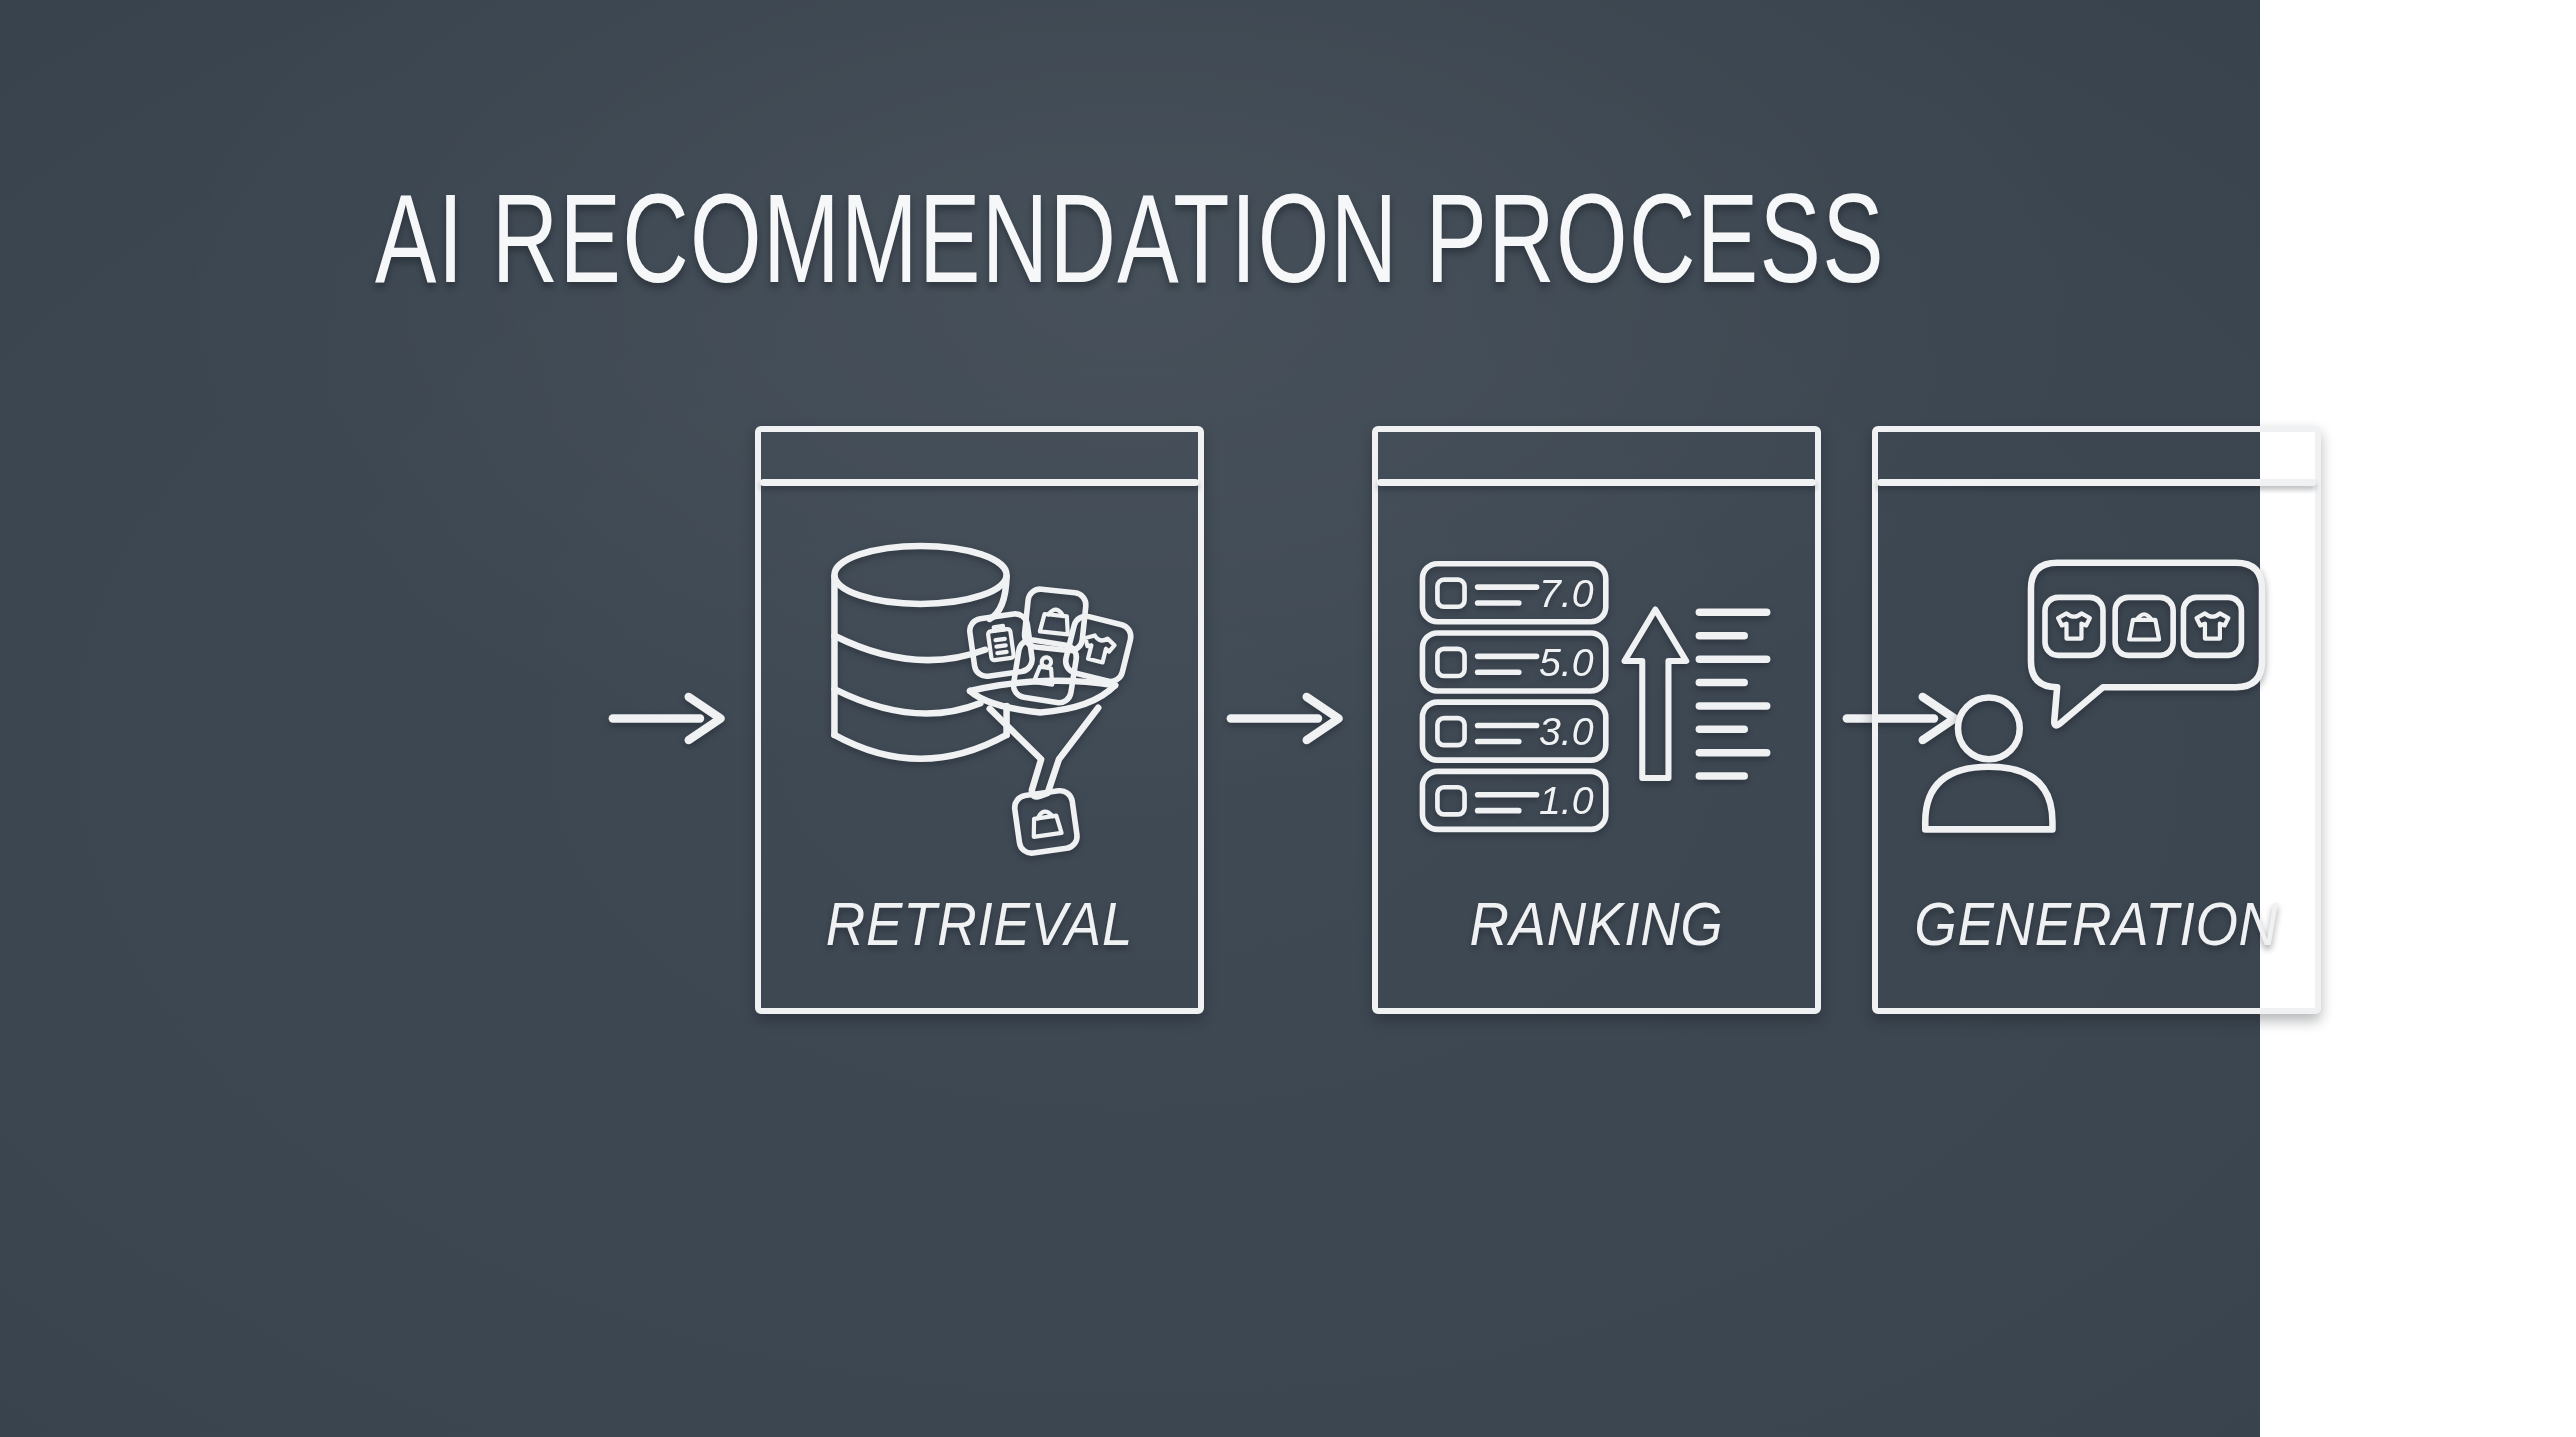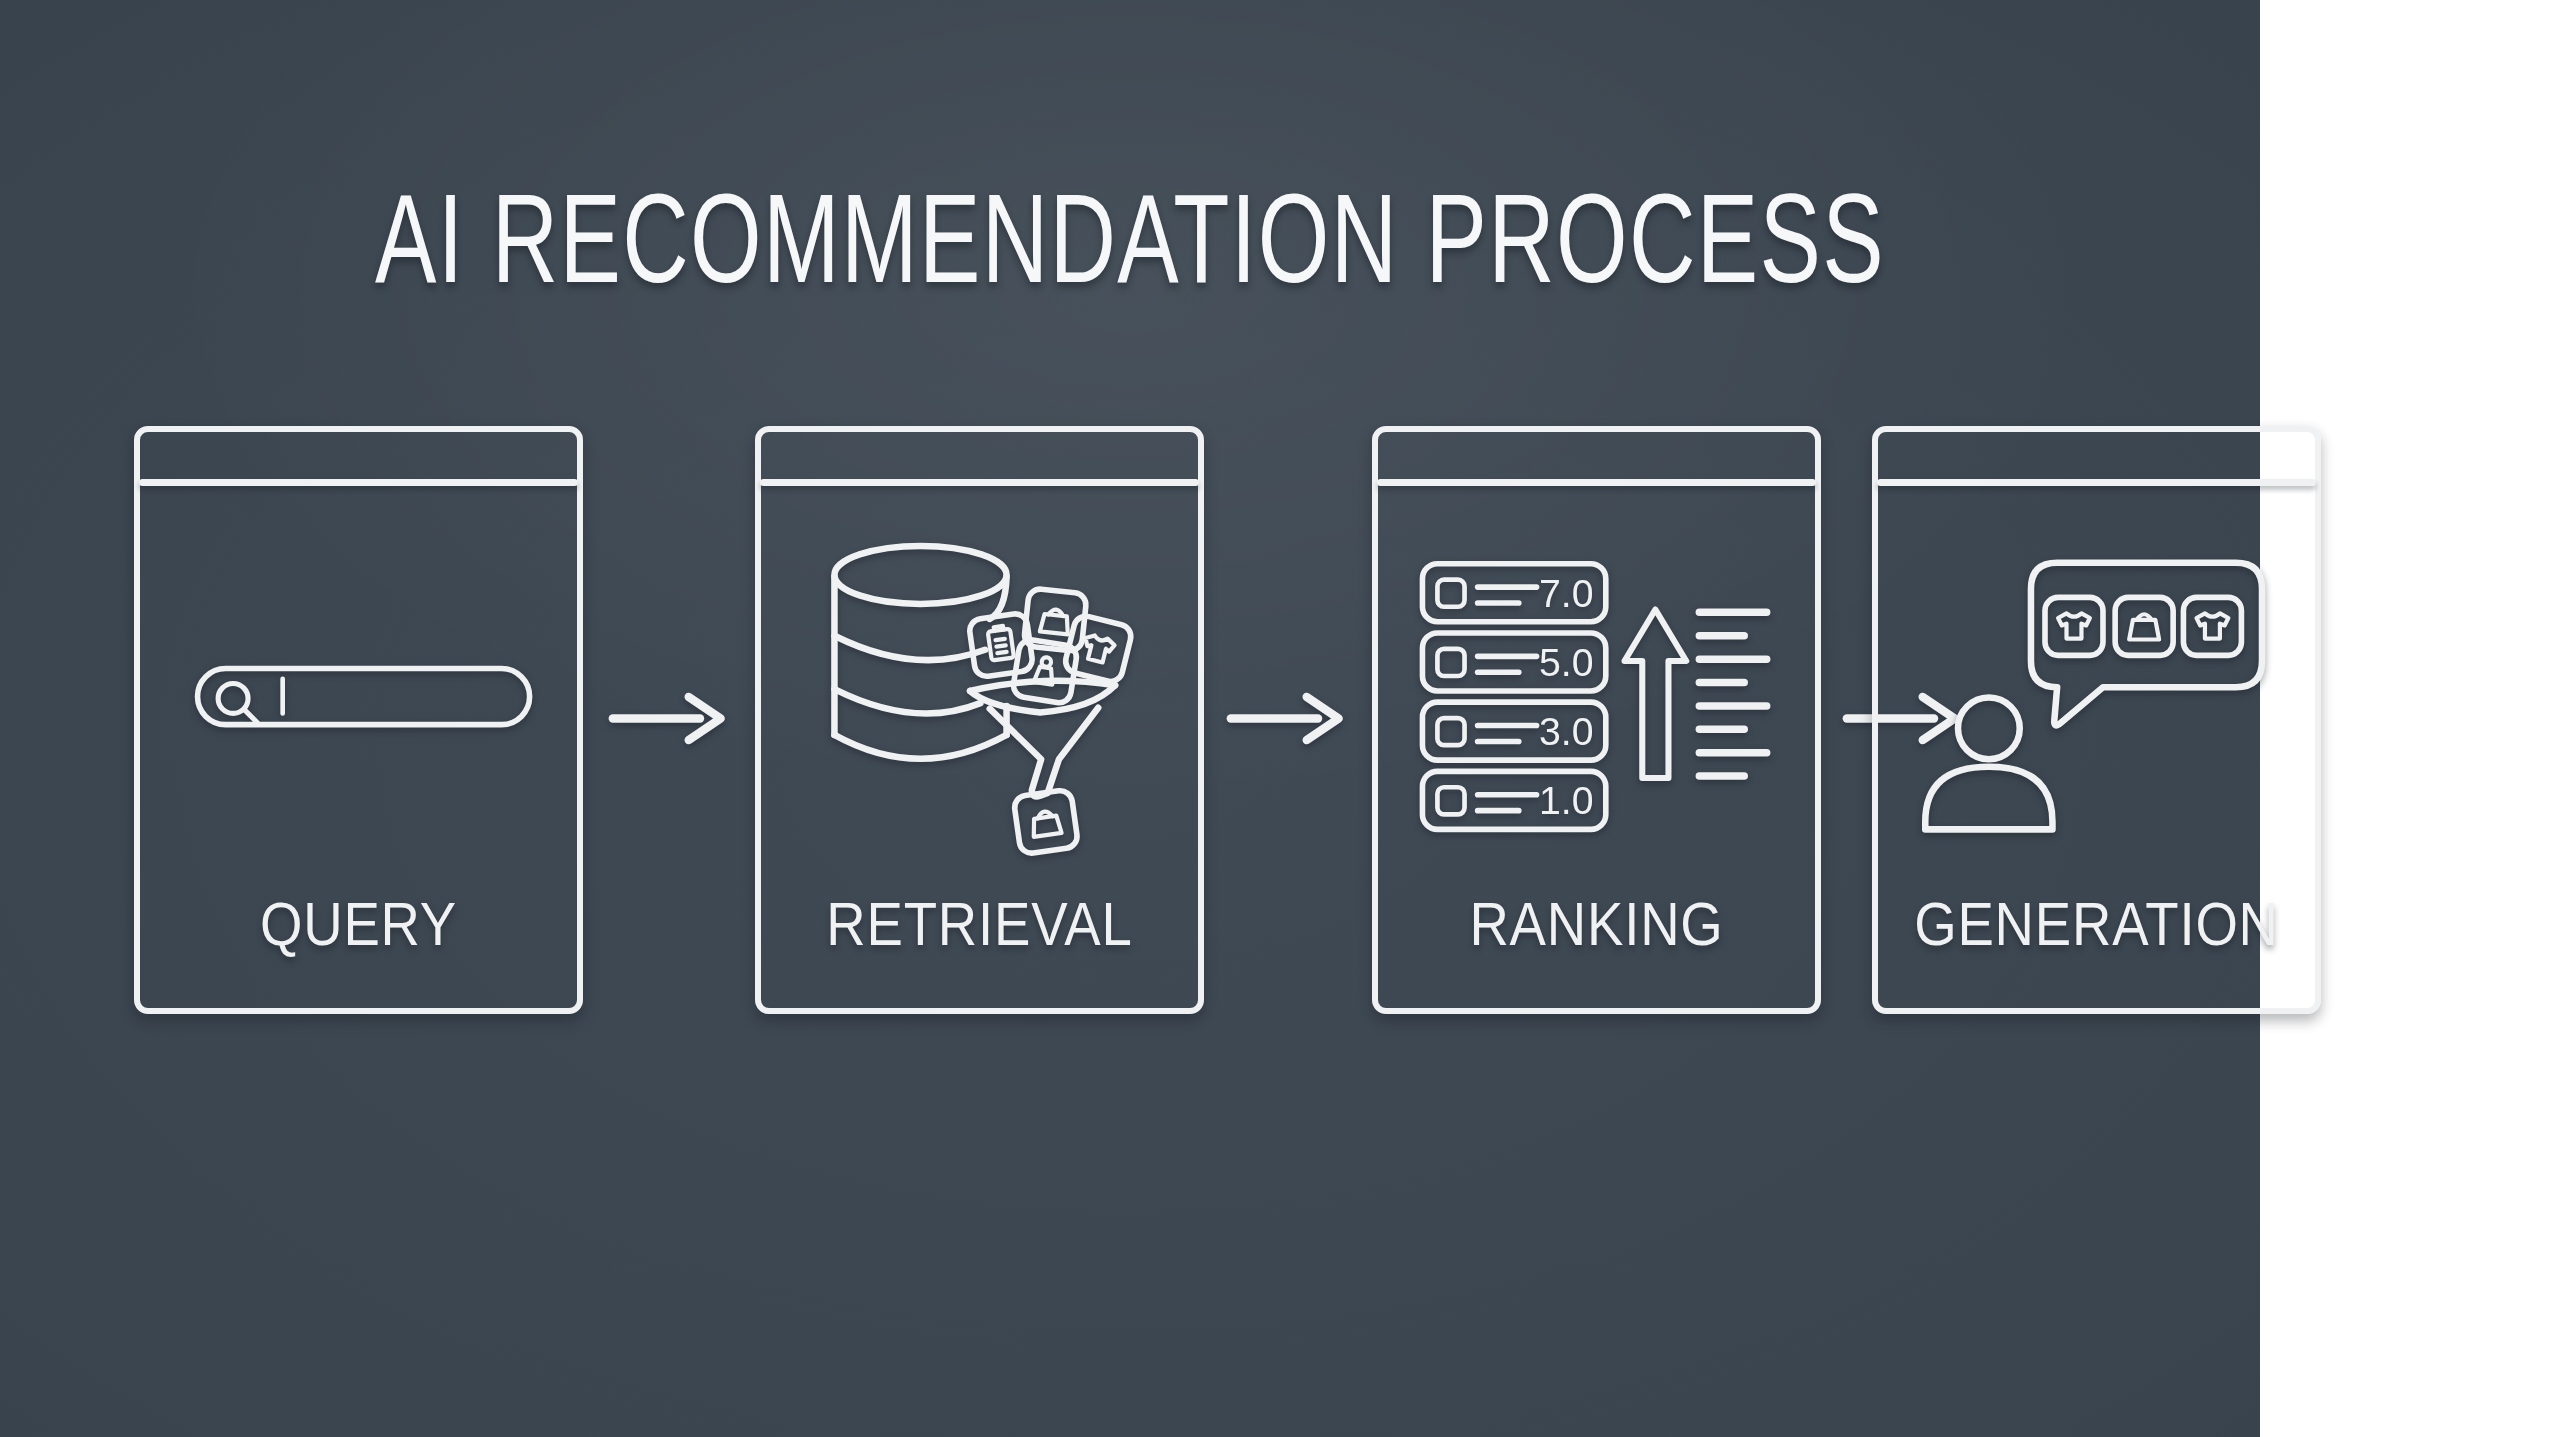--- a/index.html
+++ b/index.html
@@ -32,22 +32,23 @@
     letter-spacing: 1.9px;
     color: #f5f7f8;
     transform: scaleX(0.73);
     text-shadow: 0 4.7px 8.4px rgba(15,21,27,0.40);
   }
   .card {
     position: absolute;
     top: 426px;
     width: 449px; height: 588px;
     border: 6.6px solid var(--stroke);
-    border-radius: 14px;
+    border-radius: 6px;
     box-shadow: 0 6.6px 13px rgba(15,21,27,0.30);
+    font-style: italic;
   }
   .divider {
     position: absolute;
     top: 47px; left: -0.9px; right: -0.9px;
     height: 6.6px;
     background: var(--stroke);
     border-radius: 3.7px;
     box-shadow: 0 3.7px 5.6px rgba(15,21,27,0.28);
   }
   .icon {
@@ -92,32 +93,20 @@
     filter: drop-shadow(0 3.7px 3.7px rgba(15,21,27,0.40));
   }
 </style>
 </head>
 <body>
 
 <div class="canvas">
 
   <div class="title">AI RECOMMENDATION PROCESS</div>
 
-  <section class="card" style="left:134px">
-    <div class="divider"></div>
-    <svg class="icon" viewBox="0 0 480 628">
-      <rect x="69" y="260" width="355" height="60" rx="30" stroke-width="6"></rect>
-      <g stroke-width="5.5">
-        <circle cx="107" cy="292" r="16"></circle>
-        <line x1="119" y1="304" x2="133" y2="318"></line>
-      </g>
-      <line x1="160" y1="271" x2="160" y2="308" stroke-width="5"></line>
-    </svg>
-    <div class="label">QUERY</div>
-  </section>
 
   <svg class="arrow" style="left:608px" viewBox="0 0 132 80">
     <line x1="5" y1="40" x2="98" y2="40"></line>
     <path d="M86,17 L120,40 L86,63"></path>
   </svg>
 
   <section class="card" style="left:755px">
     <div class="divider"></div>
     <svg class="icon" viewBox="0 0 480 628">
       <g stroke-width="7">

